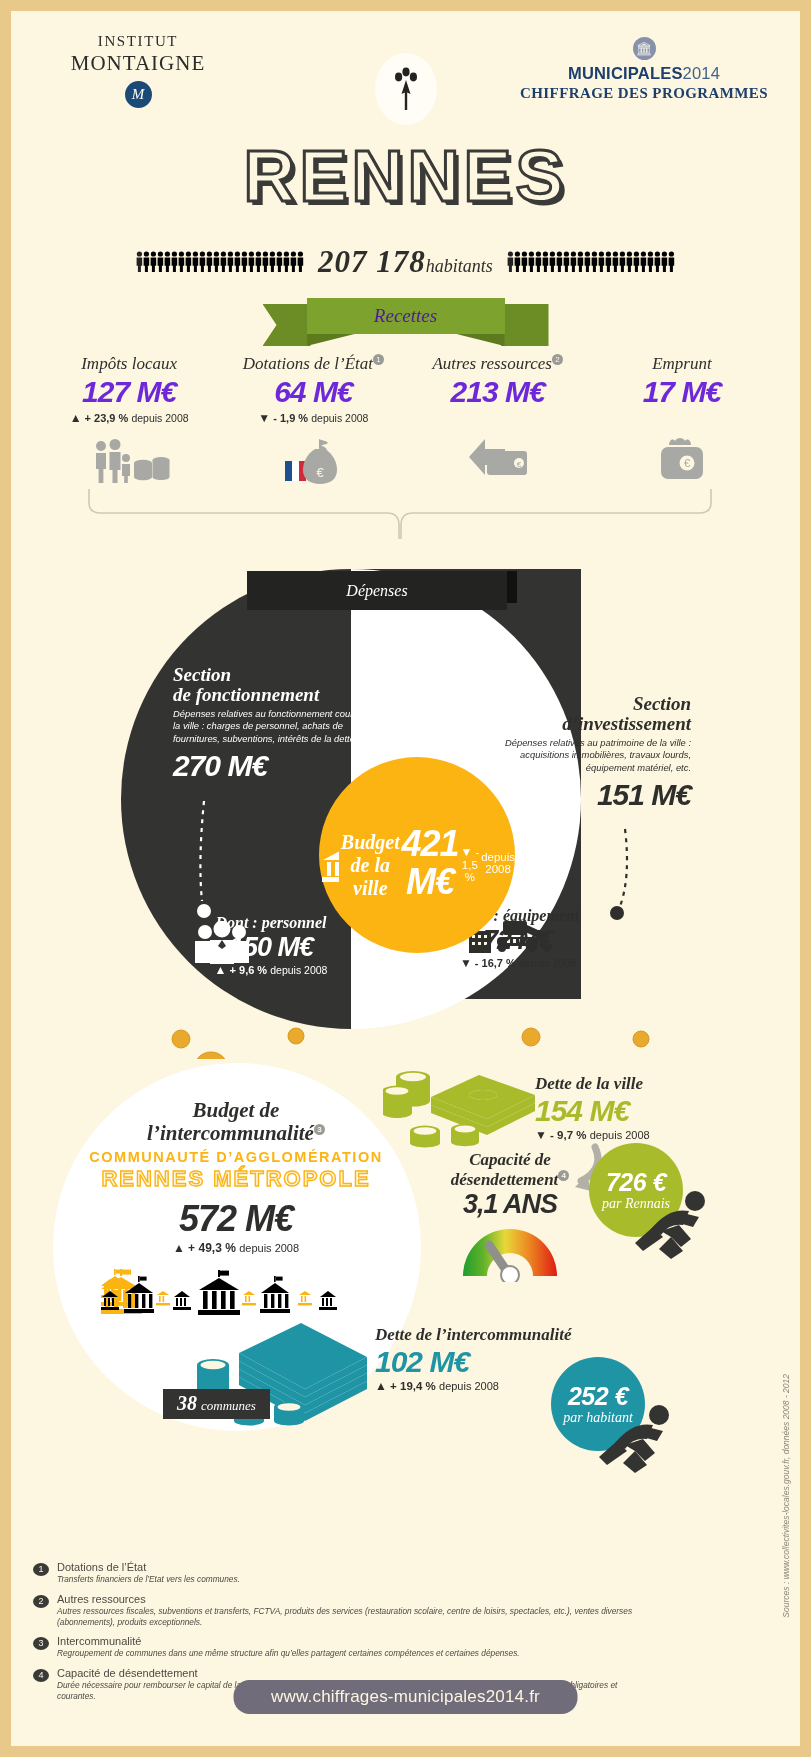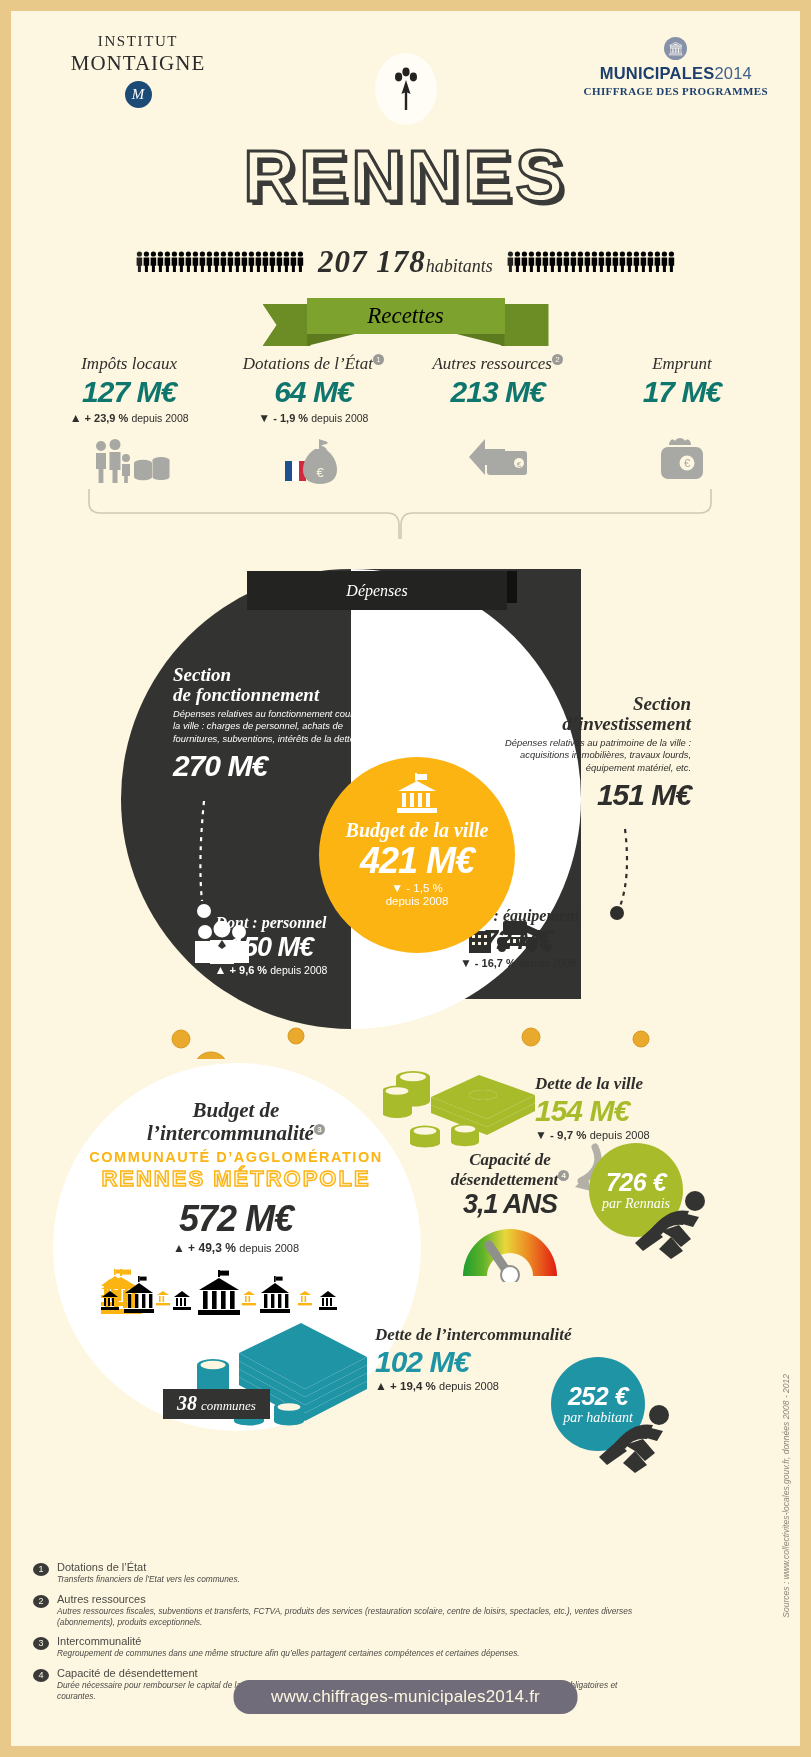--- a/index.html
+++ b/index.html
@@ -39,21 +39,21 @@
   .municipales {
     position: absolute; right: 32px; top: 26px; text-align: center;
   }
   .mun-badge {
     width: 23px; height: 23px; border-radius: 50%; background: #8792aa;
     margin: 0 auto 4px; color: #f4f2ea; font-size: 13px; line-height: 23px;
   }
   .mun-title { font-size: 16.5px; font-weight: bold; color: #1d3f6e; letter-spacing: .2px; }
   .mun-title span.y { font-weight: normal; color: #41628c; }
   .mun-sub {
-    font-family: "Liberation Serif", serif; font-size: 11px; font-weight: bold;
+    font-family: "Liberation Serif", serif; font-size: 15px; font-weight: bold;
     color: #1d3f6e; letter-spacing: .4px; margin-top: 2px;
   }
   
   .city-title {
     text-align: center; margin-top: 4px;
     font-family: "Liberation Sans", sans-serif;
     font-size: 72px; font-weight: bold; letter-spacing: 4px;
     color: #fdf6e0;
     -webkit-text-stroke: 3px #3a3a38;
     text-shadow: 4px 4px 0 #3a3a38;
@@ -78,22 +78,22 @@
   .pop-label {
     font-family: "Liberation Serif", serif; font-style: italic;
     font-size: 18px; color: #2e2e2c; margin-left: 0;
   }
   
   .ribbon-wrap { position: relative; height: 52px; margin-top: 18px; }
   .ribbon {
     position: absolute; left: 50%; top: 0; transform: translateX(-50%);
     width: 198px; height: 36px; background: #7da22d;
     display: flex; align-items: center; justify-content: center;
-    color: #000000; font-family: "Liberation Serif", serif; font-style: italic;
-    font-size: 23px; z-index: 3;
+    color: #4c1d95; font-family: "Liberation Serif", serif; font-style: italic;
+    font-size: 19px; z-index: 3;
   }
   .ribbon-tail {
     position: absolute; top: 6px; width: 48px; height: 42px; background: #6c8d25; z-index: 1;
   }
   .ribbon-tail.l { left: 50%; margin-left: -143px;
     clip-path: polygon(0 0, 100% 0, 100% 100%, 0 100%, 14px 50%); }
   .ribbon-tail.r { left: 50%; margin-left: 95px;
     clip-path: polygon(0 0, 100% 0, 100% 100%, 0 100%); }
   .ribbon-notch {
     position: absolute; top: 36px; width: 48px; height: 12px; background: #5d7a1f; z-index: 2;
@@ -107,21 +107,21 @@
     color: #2e2e2c; white-space: nowrap;
   }
   .sup {
     display: inline-block; width: 11px; height: 11px; border-radius: 50%;
     background: #9a9a96; color: #fdf6e0; font-size: 8px; line-height: 11px;
     text-align: center; vertical-align: super; font-style: normal;
     font-family: "Liberation Sans", sans-serif;
   }
   .rev-value {
     font-family: "Liberation Sans", sans-serif; font-weight: bold; font-style: italic;
-    font-size: 30px; color: #0f766e; margin-top: 1px; letter-spacing: -1px;
+    font-size: 30px; color: #6d28d9; margin-top: 1px; letter-spacing: -1px;
   }
   .rev-delta {
     font-size: 11px; color: #2e2e2c; font-weight: bold; margin-top: 2px;
   }
   .rev-delta .since { font-weight: normal; font-size: 10.5px; }
   .rev-icons { height: 52px; display: flex; align-items: flex-end; justify-content: center; gap: 5px; margin-top: 8px; }
   
   .bracket { position: relative; height: 56px; margin-top: 2px; }
   
   .depenses { position: relative; height: 520px; margin-top: -4px; }
@@ -171,21 +171,21 @@
     font-family: "Liberation Sans", sans-serif; font-weight: bold; font-style: italic;
     font-size: 30px; margin-top: 4px; letter-spacing: -1px;
   }
   .sec-inv {
     position: absolute; left: 480px; top: 155px; width: 200px; color: #2e2e2c;
     text-align: right; z-index: 6;
   }
   .budget-circle {
     position: absolute; left: 308px; top: 218px; width: 196px; height: 196px;
     border-radius: 50%; background: #fcb413; z-index: 7;
-    display: flex; flex-direction: column; align-items: center; justify-content: flex-start;
+    display: flex; flex-direction: row; align-items: center; justify-content: flex-start;
     padding-top: 16px; color: #fff; text-align: center;
   }
   .budget-label {
     font-family: "Liberation Serif", serif; font-style: italic; font-weight: bold; font-size: 20px;
     margin-top: 4px;
   }
   .budget-value {
     font-family: "Liberation Sans", sans-serif; font-weight: bold; font-style: italic;
     font-size: 36px; letter-spacing: -1px; line-height: 1.05;
   }

